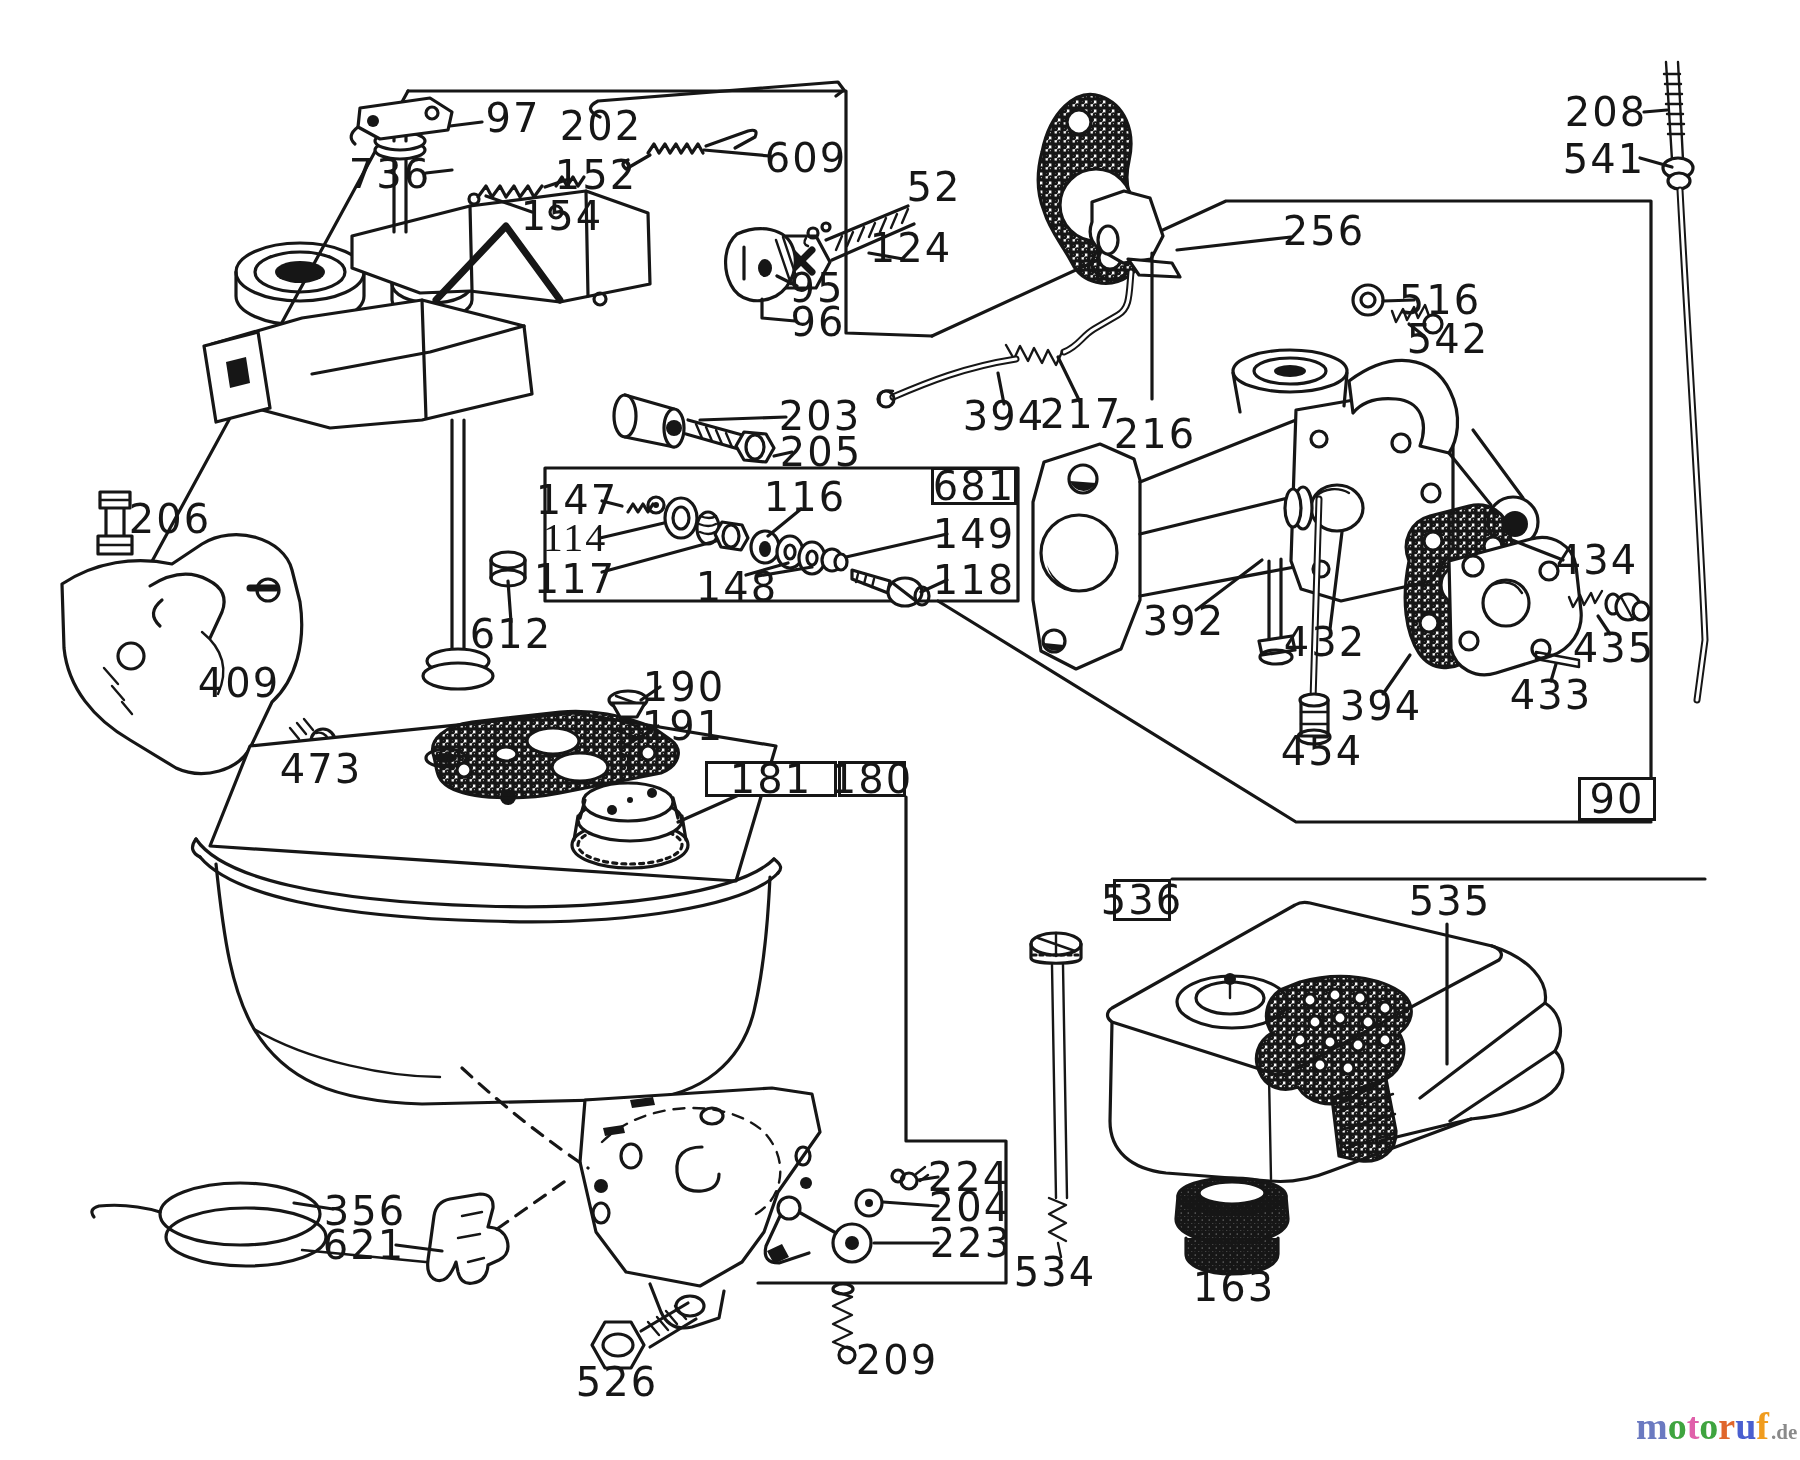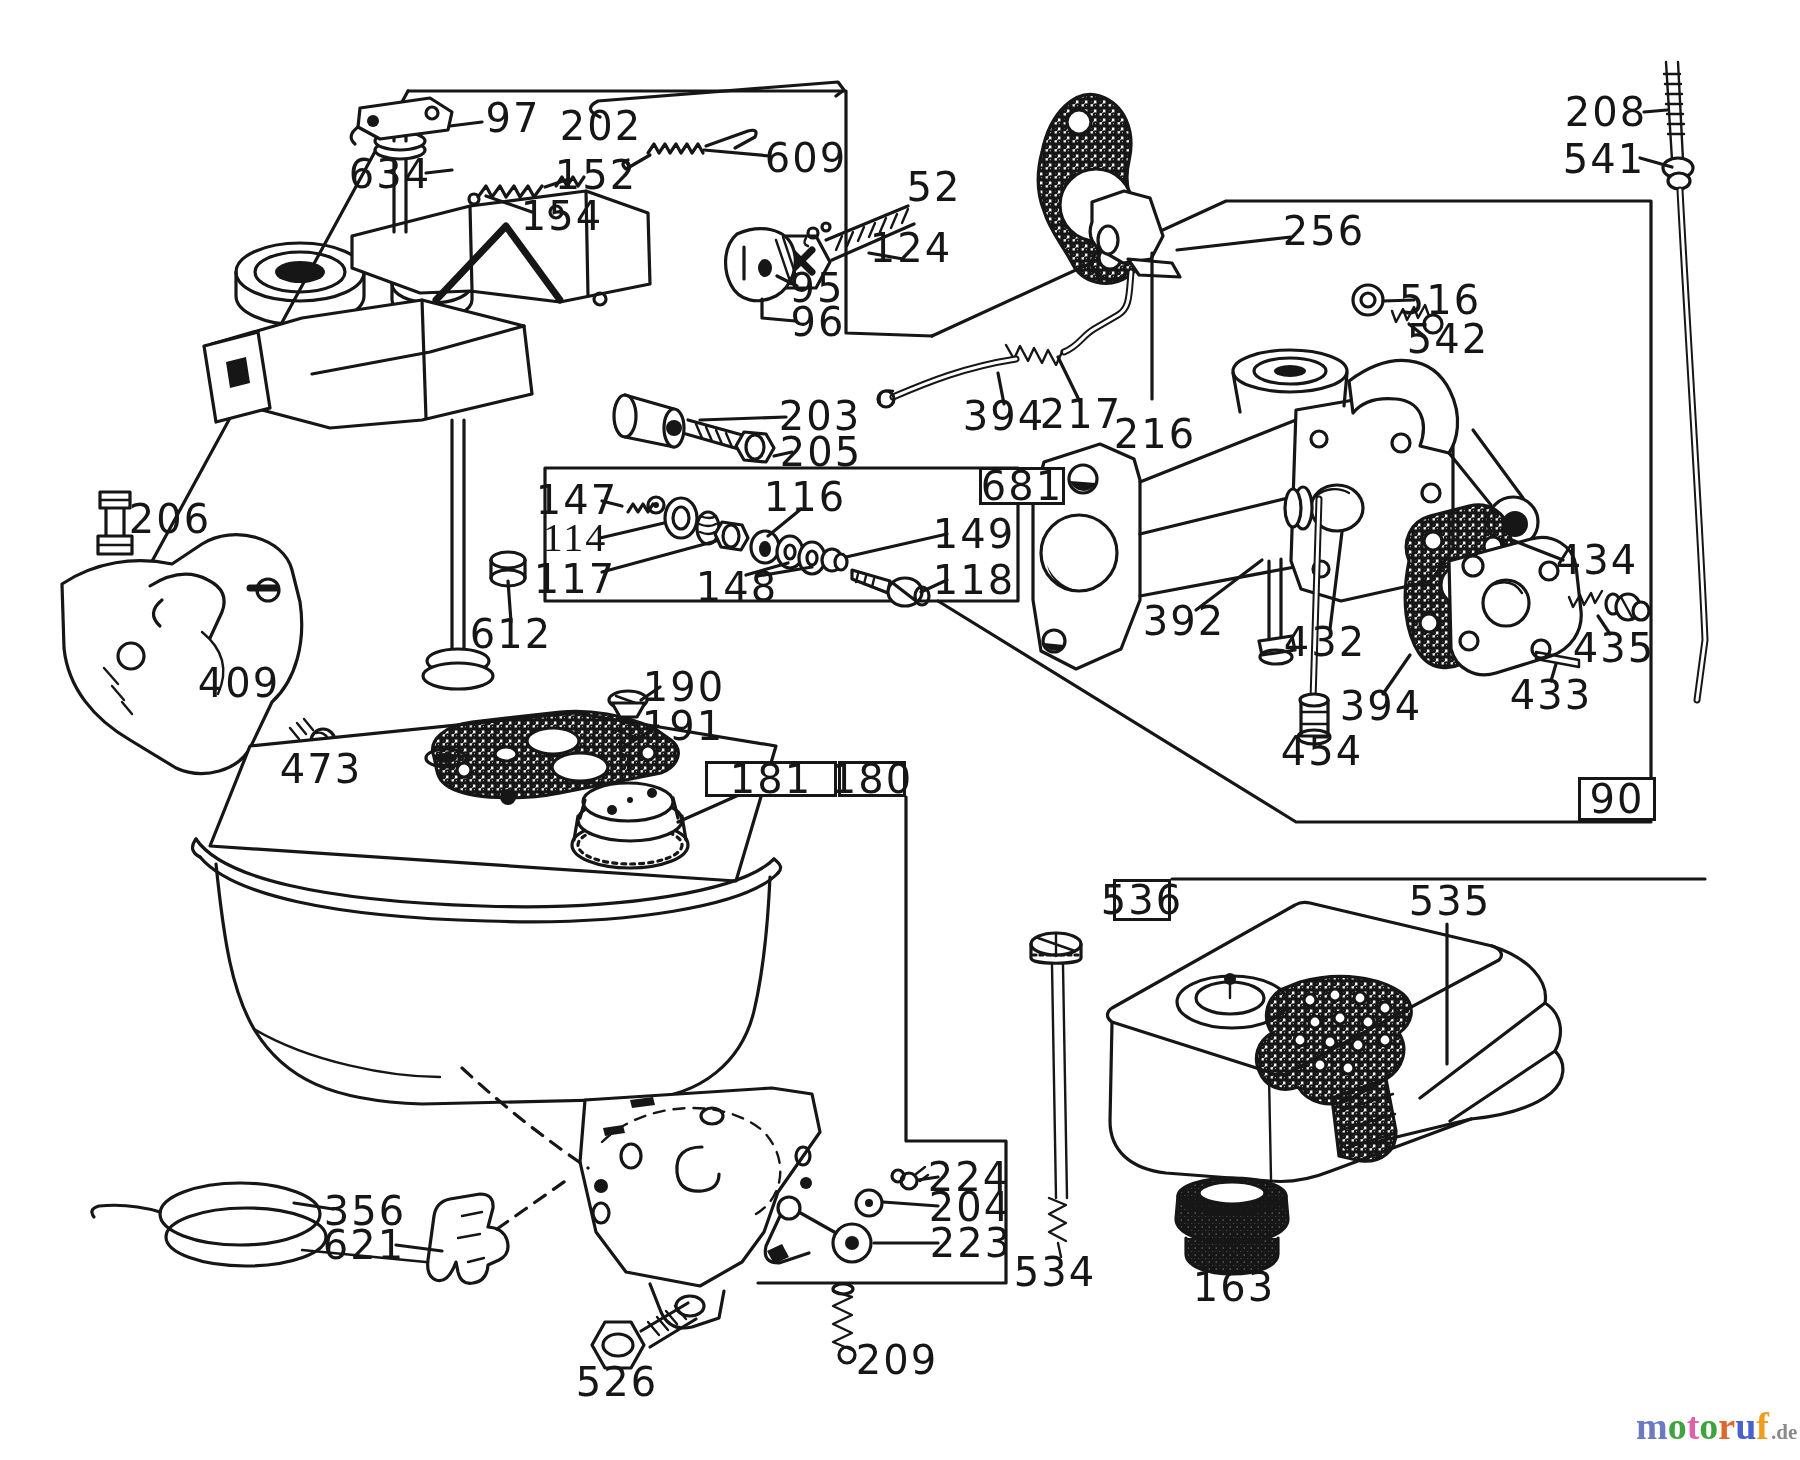--- a/index.html
+++ b/index.html
@@ -433,36 +433,36 @@
     <path d="M938,1206 L883,1202"></path>
     <path d="M938,1243 L874,1243"></path>
     <path d="M1447,924 L1447,1064"></path>
   </g>
 </svg>
 
 <div id="labels">
       <div class="lbl" style="left: 513px; top: 118px;">97</div>
       <div class="lbl" style="left: 601px; top: 117px; margin-top: 9px;">202</div>
       <div class="lbl" style="left: 806px; top: 158px;">609</div>
-      <div class="lbl" style="left: 390px; top: 174px;">634</div>
+      <div class="lbl" style="left: 390px; top: 174px;">736</div>
       <div class="lbl" style="left: 596px; top: 175px;">152</div>
       <div class="lbl" style="left: 562px; top: 216px;">154</div>
       <div class="lbl" style="left: 934px; top: 187px;">52</div>
       <div class="lbl" style="left: 911px; top: 248px;">124</div>
       <div class="lbl" style="left: 817px; top: 288px;">95</div>
       <div class="lbl" style="left: 818px; top: 322px;">96</div>
       <div class="lbl" style="left: 820px; top: 416px;">203</div>
       <div class="lbl" style="left: 821px; top: 452px;">205</div>
       <div class="lbl" style="left: 170px; top: 519px;">206</div>
       <div class="lbl" style="left: 577px; top: 500px;">147</div>
       <div class="lbl" style="left: 575px; top: 538px; font-family: Liberation Serif, serif;">114</div>
       <div class="lbl" style="left: 575px; top: 579px;">117</div>
       <div class="lbl" style="left: 805px; top: 497px;">116</div>
       <div class="lbl" style="left: 737px; top: 587px;">148</div>
-      <div class="lbl boxed" style="left: 1022px; top: 486px; width: 86px; height: 38px;">681</div>
+      <div class="lbl boxed" style="left: 974px; top: 486px; width: 86px; height: 38px;">681</div>
       <div class="lbl" style="left: 974px; top: 534px;">149</div>
       <div class="lbl" style="left: 974px; top: 580px;">118</div>
       <div class="lbl" style="left: 511px; top: 634px;">612</div>
       <div class="lbl" style="left: 239px; top: 683px;">409</div>
       <div class="lbl" style="left: 321px; top: 769px;">473</div>
       <div class="lbl" style="left: 1324px; top: 231px;">256</div>
       <div class="lbl" style="left: 1606px; top: 112px;">208</div>
       <div class="lbl" style="left: 1604px; top: 159px;">541</div>
       <div class="lbl" style="left: 1440px; top: 300px;">516</div>
       <div class="lbl" style="left: 1448px; top: 339px;">542</div>

